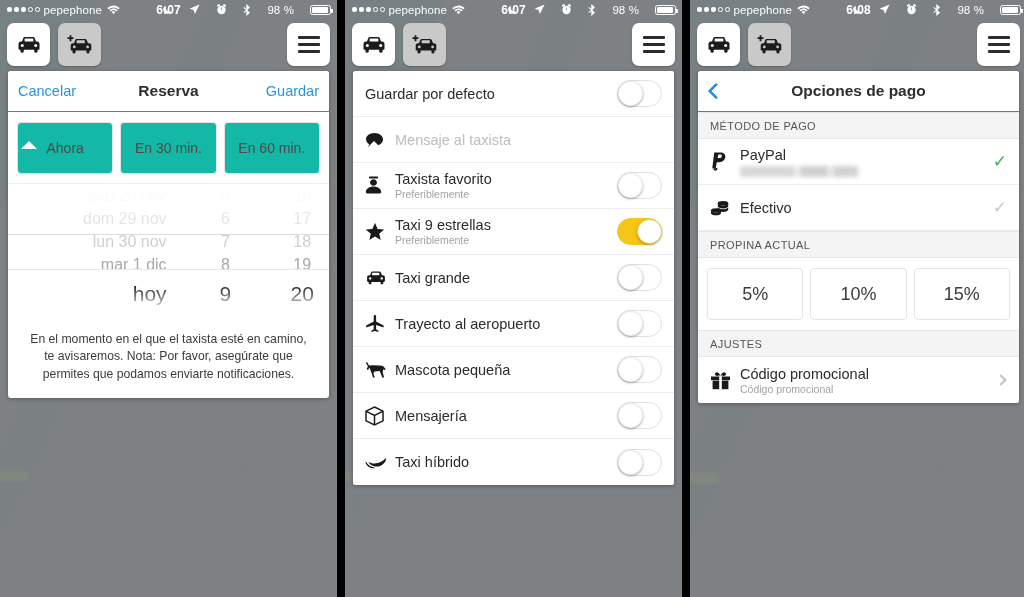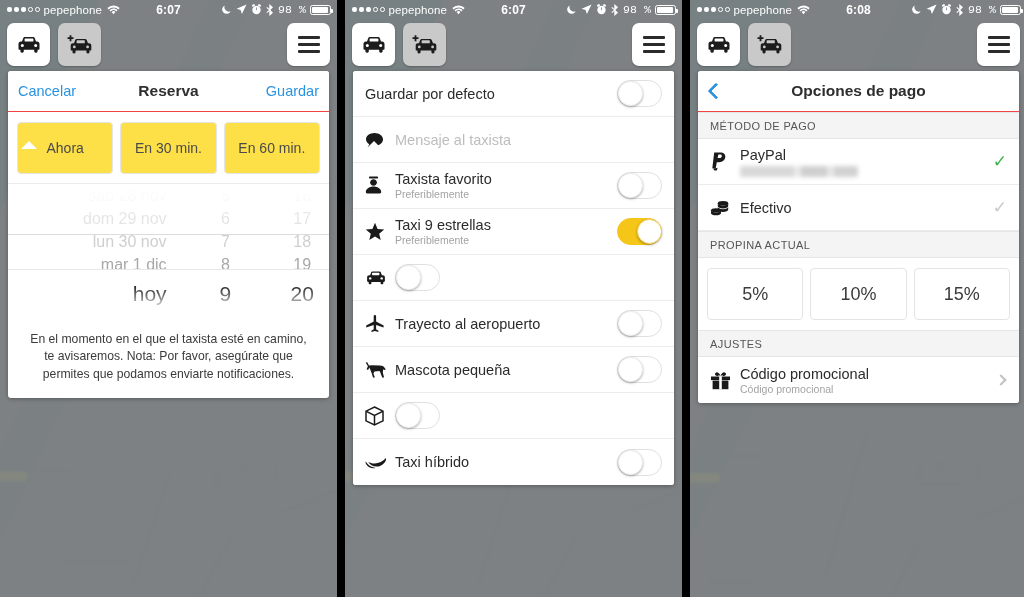--- a/index.html
+++ b/index.html
@@ -50,21 +50,21 @@
     font-size: 11.5px;
     letter-spacing: .1px;
   }
   .sb-left { display:flex; align-items:center; gap:4px; }
   .dots { display:flex; align-items:center; gap:2.5px; }
   .dots b { width:4.5px; height:4.5px; border-radius:50%; background:#fff; display:block; }
   .dots b.hollow { background:transparent; border:1px solid #fff; width:4.5px; height:4.5px; }
   .carrier { font-size:11.5px; color:#fff; }
   .wifi { margin-left:1px; }
   .sb-center { position:absolute; left:0; right:0; text-align:center; font-size:12px; font-weight:bold; pointer-events:none; }
-  .sb-right { margin-left:auto; display:flex; align-items:center; gap:4px; z-index:2;font-family:Liberation Mono, monospace; }
+  .sb-right { margin-left:auto; display:flex; align-items:center; gap:16px; z-index:2; }
   .batt { width:21px; height:10px; border:1.2px solid #fff; border-radius:2.5px; position:relative; }
   .batt::after { content:""; position:absolute; right:-3.2px; top:3px; width:1.8px; height:4px; background:#fff; border-radius:0 1px 1px 0; }
   .batt i { position:absolute; left:1px; top:1px; bottom:1px; width:86%; background:#fff; border-radius:1px; display:block; }
   .pct { font-size:11.5px; }
 
   
   .topbar {
     position: relative; z-index: 4;
     height: 52px; padding: 4px 7px 0 7px;
     display: flex; align-items: flex-start;
@@ -125,21 +125,21 @@
     transform: translateY(-50%) rotate(45deg);
     border-radius: 1.5px;
   }
 
   
   .quickrow { display:flex; gap:7px; padding: 10px 9px 9px 9px; }
   .quick {
     flex:1; height: 52px;
     border: 1px solid #e4e4e4; border-radius: 4px;
     display:flex; align-items:center; justify-content:center;
-    font-size: 14px; color:#4a4a4a; background:#fde047;
+    font-size: 14px; color:#4a4a4a; background:#14b8a6;
   }
 
   
   .picker { position: relative; height: 136px; overflow: hidden; background:#fff; border-top:1px solid #ececec; }
   .picker-rows { position:absolute; left:0; right:0; top:0; }
   .prow { display:flex; height:23px; align-items:center; font-size:16px; color:#a8a8a8;gap:23px; }
   .prow .c1 { width:53%; text-align:right; padding-right:9px; }
   .prow .c2 { width:17%; text-align:center; }
   .prow .c3 { width:17%; text-align:center; }
   .prow.sel { color:#1c1c1c; font-size:21px; height:35px; }
@@ -518,20 +518,23 @@
 
         <div class="row tall">
           <div class="ricon">
             <svg width="22" height="16" viewBox="0 0 22 16">
                 <path d="M7.4 1.6h7c.8 0 1.3.4 1.5 1l1 2.7h1c1.1 0 2 .8 2 1.9v3.9c0 .5-.4.8-.9.8h-.7v1.3c0 .6-.5 1.1-1.1 1.1h-.5c-.6 0-1.1-.5-1.1-1.1v-1.3H6.4v1.3c0 .6-.5 1.1-1.1 1.1h-.5c-.6 0-1.1-.5-1.1-1.1v-1.3H3c-.5 0-.9-.3-.9-.8V7.2c0-1.1.9-1.9 2-1.9h1l1-2.7c.2-.6.7-1 1.3-1Z" fill="#1a1a1a"></path>
                 <rect x="7.1" y="2.8" width="7.2" height="2.5" rx=".5" fill="#fff"></rect>
                 <circle cx="5.2" cy="8.4" r="1.2" fill="#fff"></circle>
                 <circle cx="16.7" cy="8.4" r="1.2" fill="#fff"></circle>
               </svg>
           </div>
+          <div class="rtext">
+            <span class="rlabel">Taxi grande</span>
+          </div>
           <div class="toggle">
               <span class="knob"></span>
             </div>
         </div>
 
         <div class="row tall">
           <div class="ricon">
             <svg width="20" height="19" viewBox="0 0 20 19">
                 <path d="M9.9 1.1c.7 0 1.2.6 1.2 1.3v5l7.5 4.2v1.8l-7.5-2.3v4.1l2.3 1.6v1.3l-3.5-1-3.5 1v-1.3l2.3-1.6v-4.1L1.2 13.4v-1.8l7.5-4.2v-5c0-.7.5-1.3 1.2-1.3Z" fill="#1a1a1a"></path>
               </svg>
@@ -557,20 +560,23 @@
               <span class="knob"></span>
             </div>
         </div>
 
         <div class="row tall">
           <div class="ricon">
             <svg width="19" height="20" viewBox="0 0 19 20">
                 <path d="M9.5 1 18 5.2v9.6L9.5 19 1 14.8V5.2Z" fill="none" stroke="#1a1a1a" stroke-width="1.5"></path>
                 <path d="M1.3 5.3 9.5 9.5l8.2-4.2M9.5 9.5V19" fill="none" stroke="#1a1a1a" stroke-width="1.5"></path>
               </svg>
+          </div>
+          <div class="rtext">
+            <span class="rlabel">Mensajería</span>
           </div>
           <div class="toggle">
               <span class="knob"></span>
             </div>
         </div>
 
         <div class="row tall">
           <div class="ricon">
             <svg width="22" height="14" viewBox="0 0 22 14">
                 <path d="M21 3.1c-3 3.6-7.4 5.4-11.4 5.4-2.6 0-4.8-.7-6.3-1.8C4.7 9.5 7.8 11.5 11.5 11.5c4.3 0 8-2.6 9.5-6.6ZM.9 6.6C2.5 9.9 6.2 12.4 10.6 12.9 6.9 13.8 3 12.2 1.2 9.2.4 8 .3 7.2.9 6.6Z" fill="#1a1a1a"></path>

